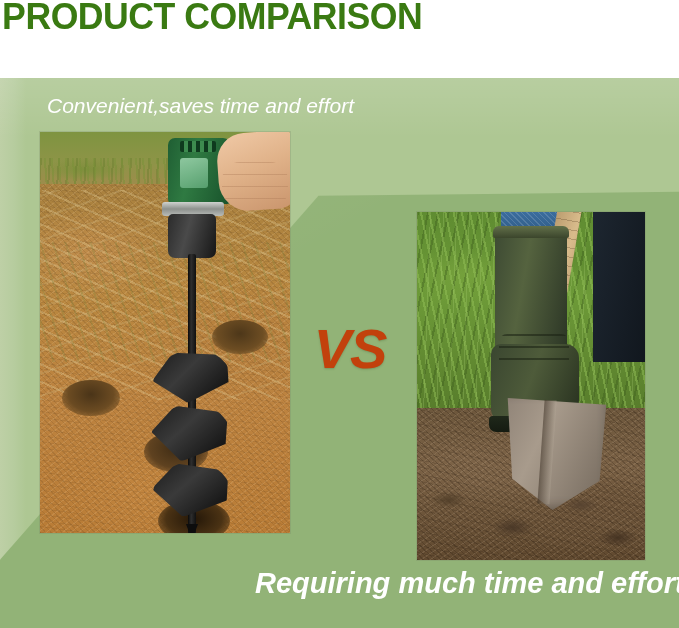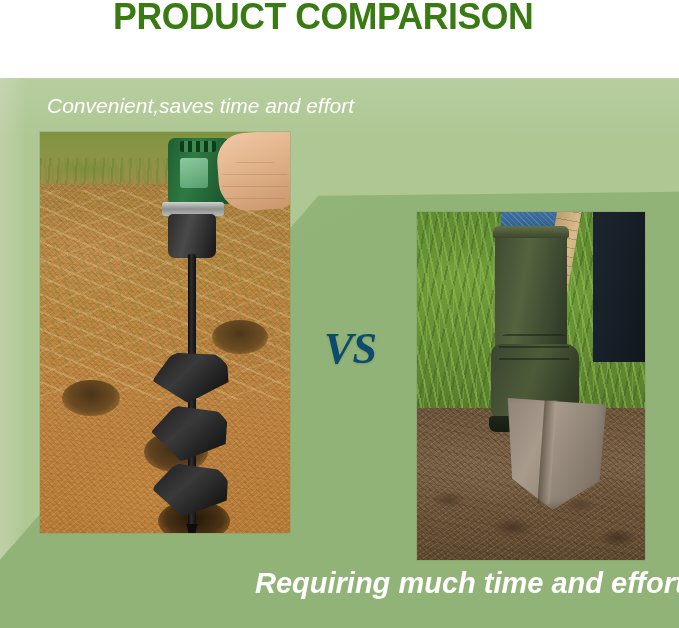--- a/index.html
+++ b/index.html
@@ -11,21 +11,21 @@
     position:relative;
   }
 
   
   #stage { position:relative; width:679px; height:628px; overflow:hidden; background:#ffffff; }
 
   
   .title-bar {
     position:absolute; left:0; top:0; width:590px; height:78px;
     background:#ffffff;
-    display:flex; align-items:flex-start; justify-content:center;margin-left:28px;
+    display:flex; align-items:flex-start; 
   }
   .title-text {
     margin-top:-1px;
     font-family:"Liberation Sans", sans-serif;
     font-weight:700;
     font-size:36px;
     line-height:36px;
     letter-spacing:-0.5px;
     color:#3a7a12;
     transform:scaleX(0.99);
@@ -87,24 +87,24 @@
     color:#ffffff;
     white-space:nowrap;
   }
 
   
   .vs-badge {
     position:absolute; left:310px; top:318px; width:80px; height:62px;
     display:flex; align-items:center; justify-content:center;
   }
   .vs-badge span {
-    font-family:Liberation Serif, serif;
+    font-family:Liberation Sans, sans-serif;
     font-style:italic; font-weight:700;
-    font-size:44px; line-height:52px;
-    color:#0c4a6e;
+    font-size:56px; line-height:52px;
+    color:#c2410c;
     text-shadow:0 1px 2px rgba(60,90,45,0.30);
     letter-spacing:-1px;
   }
 
   
   .photo-left {
     position:absolute; left:40px; top:132px; width:250px; height:401px;
     overflow:hidden;
     background:#b5813f;
     box-shadow:0 0 0 1px rgba(120,130,100,0.25);

